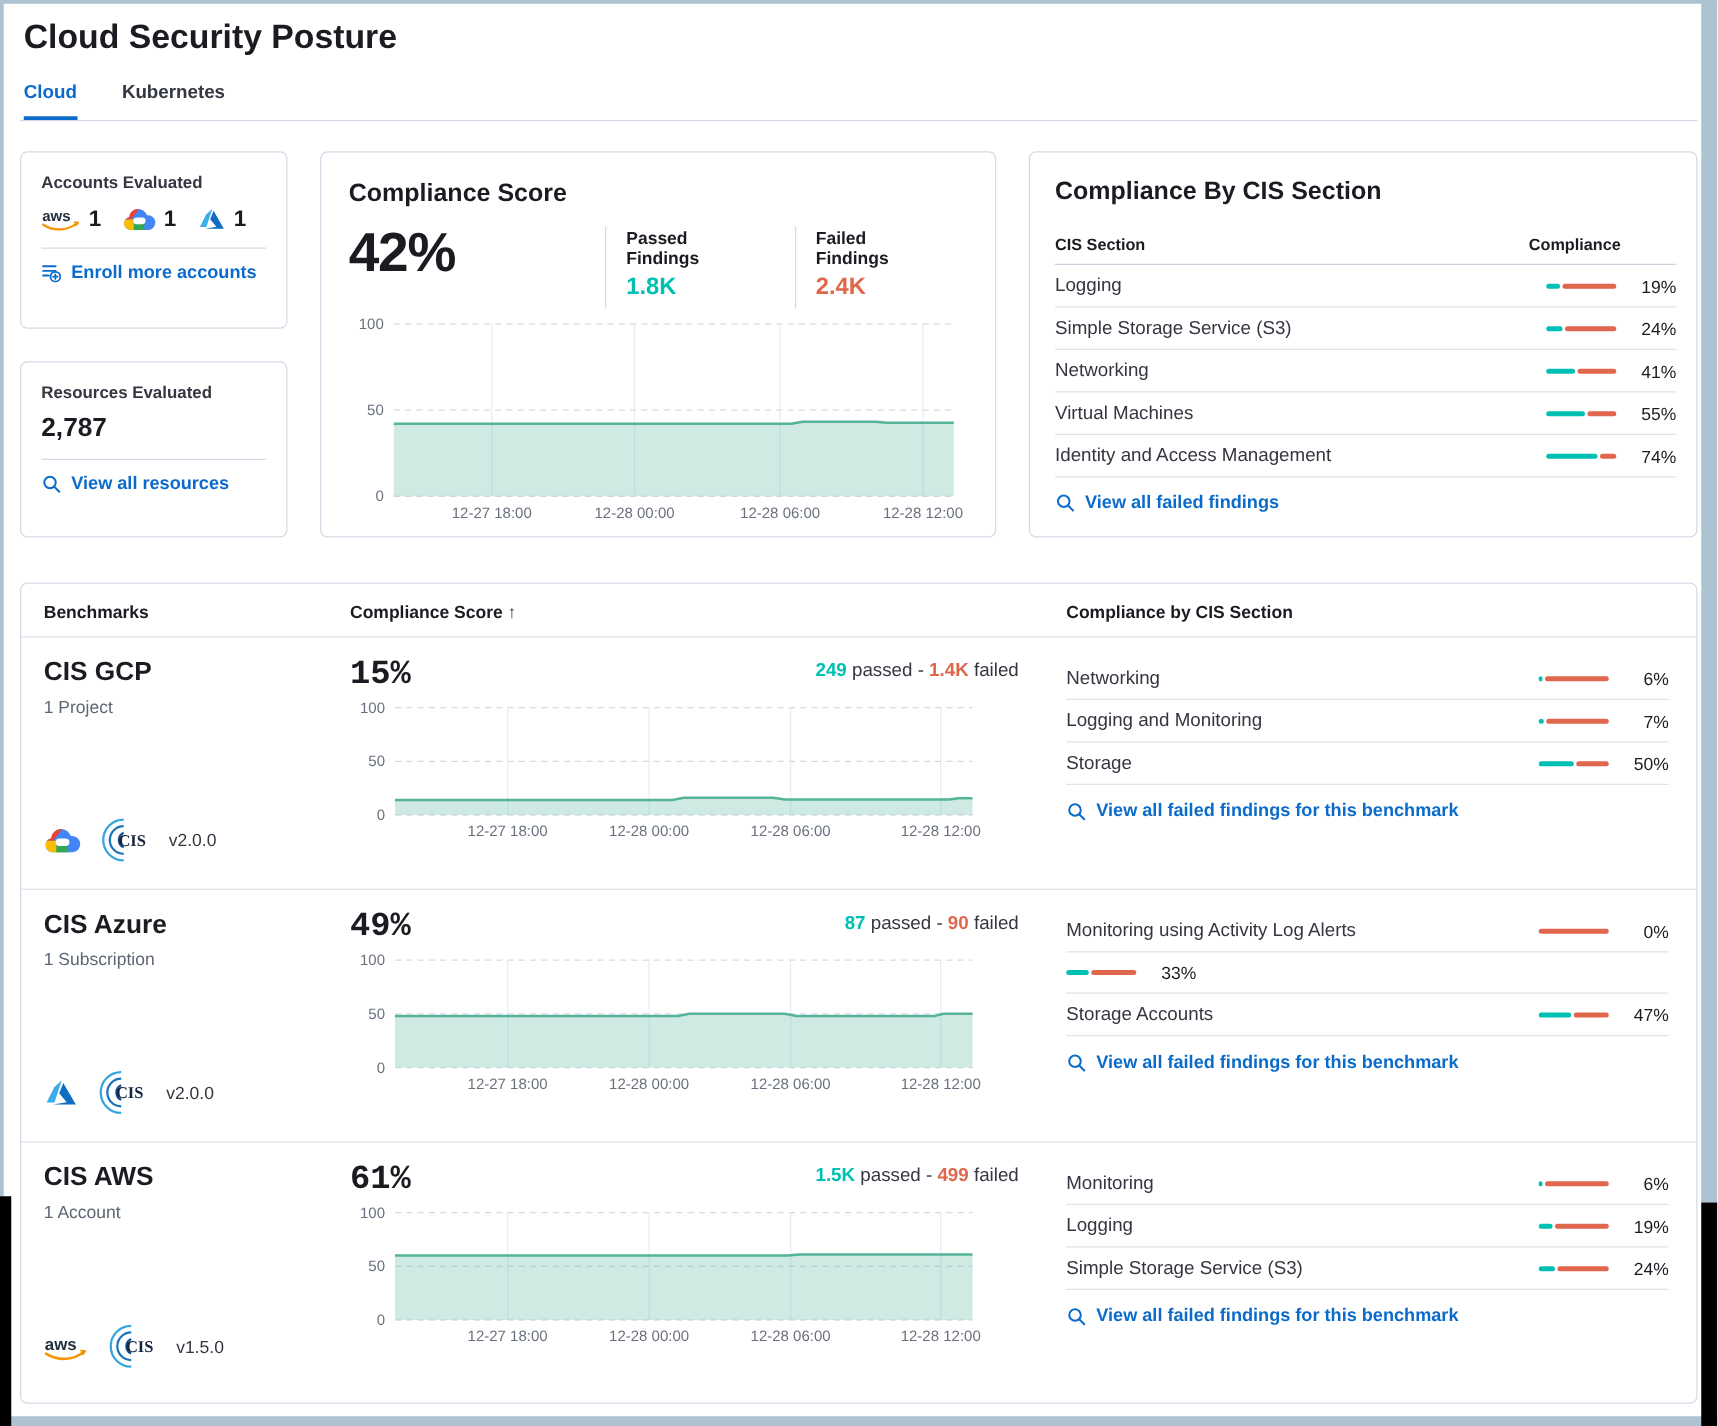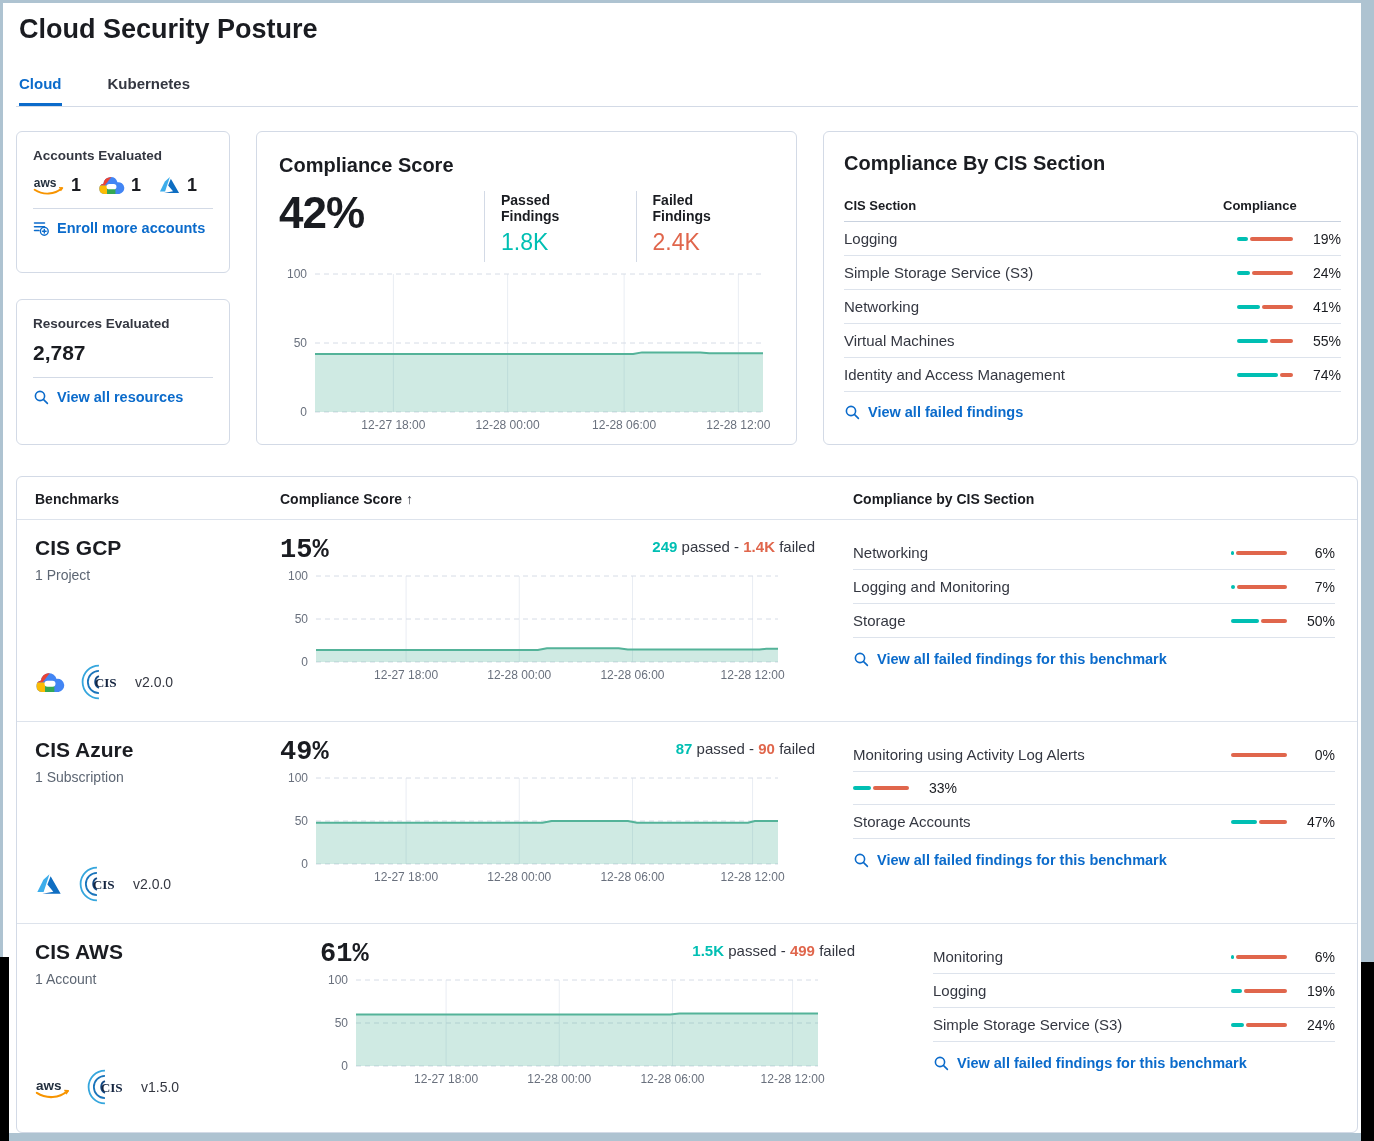--- a/index.html
+++ b/index.html
@@ -6,21 +6,21 @@
     --border:#d3dae6; --rowline:#dde3ec; --text:#343741; --head:#1a1c21;
     --muted:#5d6673; --axis:#69707d; --link:#0b6bcb; --passed:#00bfb3; --failed:#e0664c;
     --chrome:#aec3d1;
   }
   *{box-sizing:border-box; margin:0; padding:0;}
   body{font-family:"Liberation Sans","DejaVu Sans",sans-serif; background:#fff; color:var(--text);}
   .frame{position:relative; width:1374px; height:1141px; background:#fff; overflow:hidden;}
   .content{margin:0 13px 0 3px; padding:10px 3px 0 13px;}
 
   h1{font-size:27px; font-weight:700; color:var(--head); padding:4px 3px 16px;}
-  .tabbar{display:flex; gap:46px; border-bottom:1px solid var(--border); margin-top:14px; padding:0 3px;}
+  .tabbar{display:flex; gap:36px; border-bottom:1px solid var(--border); margin-top:4px; padding:0 3px;}
   .tab{font-size:15px; font-weight:700; color:var(--text); padding-bottom:11px; border-bottom:3px solid transparent; cursor:pointer;}
   .tab.active{color:var(--link); border-bottom-color:var(--link);}
 
   .row1{margin-top:24px; display:grid; grid-template-columns:214px 541px 1fr; gap:26px; height:309px;}
   .leftcol{display:grid; grid-template-rows:142px 1fr; gap:26px;}
   .card{background:#fff; border:1px solid var(--border); border-radius:6px; padding:16px;}
   .card-label{font-size:13.5px; font-weight:700; color:var(--text);}
   .providers{display:flex; gap:17px; align-items:center; margin-top:11px;}
   .prov{display:flex; align-items:center; gap:6px;}
   .prov b{font-size:18px; color:var(--head);}
@@ -28,42 +28,42 @@
   .link{display:inline-flex; align-items:center; gap:8px; color:var(--link); font-size:14.5px; font-weight:600; cursor:pointer;}
   .link svg{width:16px; height:16px; flex:none;}
   .big-count{font-size:21px; font-weight:700; color:var(--head); margin-top:10px;}
 
   .compliance-card h2, .cis-card h2{font-size:20px; font-weight:700; color:var(--head); margin:4px 0 14px;}
   .compliance-card{padding:18px 16px 8px 22px;}
   .score-row{display:flex; align-items:flex-start; margin-top:2px;}
   .big-score{font-size:44px; font-weight:700; color:var(--head); line-height:1; letter-spacing:-1px; flex:0 0 205px;}
   .finding{border-left:1px solid var(--border); padding:1px 0 6px 16px; margin-right:42px;}
   .flabel{font-size:14px; font-weight:700; color:var(--head);}
-  .fval{font-size:23px; font-weight:400; margin-top:5px;}
+  .fval{font-size:19px; font-weight:700; margin-top:5px;}
   .passed-c{color:var(--passed);} .failed-c{color:var(--failed);}
   .chart{margin-top:4px;}
   .chart svg{display:block;}
 
   .cis-card{padding:16px 16px 10px 20px;}
   .thead{display:flex; align-items:center; padding:9px 0 8px; border-bottom:1px solid #c9d2df; font-size:13px; font-weight:700; color:var(--head);}
   .thead .lbl{flex:1;}
   .thead .right{width:118px;}
   .secrow{display:flex; align-items:center; padding:8px 0; border-bottom:1px solid var(--rowline); font-size:15px; color:var(--text);}
   .secrow .lbl{flex:1;}
   .bar-wrap{display:inline-flex; align-items:center; gap:2px; height:4px;}
   .bar-pass{background:var(--passed); height:4px; border-radius:2px;}
   .bar-fail{background:var(--failed); height:4px; border-radius:2px;}
   .pct{width:48px; text-align:right; font-weight:400; font-size:14px; color:var(--head);}
   .cis-card .link{margin-top:12px;}
 
   .bench-card{margin-top:36px; padding:0; min-height:657px;}
   .bench-head{display:grid; grid-template-columns:245px 545px 1fr; padding:14px 18px 12px; border-bottom:1px solid var(--rowline); font-size:14px; font-weight:700; color:var(--head);}
   .sort{font-weight:400; color:var(--text);}
   .bench-row{display:grid; grid-template-columns:245px 545px 1fr; padding:16px 18px 10px; border-bottom:1px solid var(--rowline); min-height:202px;}
-  .bench-row:last-child{border-bottom:none;gap:40px;}
+  .bench-row:last-child{border-bottom:none;}
   .b-col1{display:flex; flex-direction:column;}
   .b-name{font-size:21px; font-weight:700; color:var(--head);}
   .b-sub{font-size:14px; color:var(--muted); margin-top:7px;}
   .b-icons{margin-top:auto; display:flex; align-items:center; gap:16px; padding-bottom:10px;}
   .b-version{font-size:14px; color:var(--text);}
   .b-top{display:flex; justify-content:space-between; align-items:flex-start; padding-right:10px;}
   .b-score{font-size:27px; font-weight:700; color:var(--head); line-height:1.05;font-family:Liberation Mono, monospace;}
   .pf{font-size:15px; color:var(--text); padding-top:2px;}
   .pf b{font-weight:600;}
   .b-col3{padding-left:28px; padding-right:4px;}

